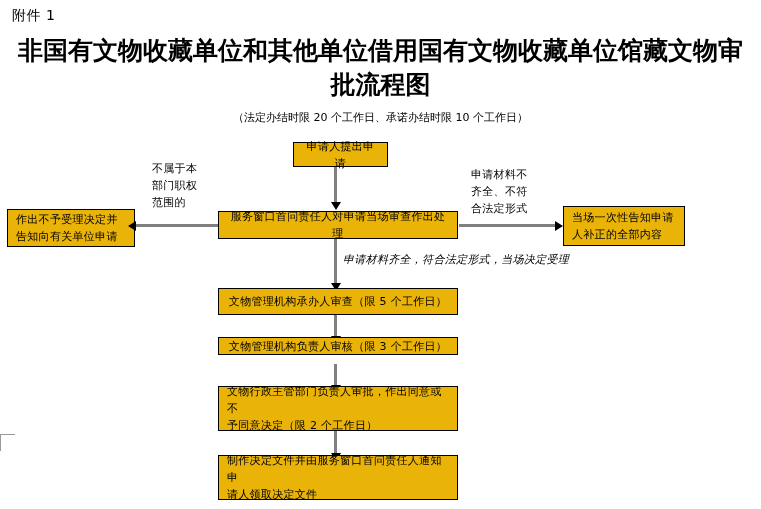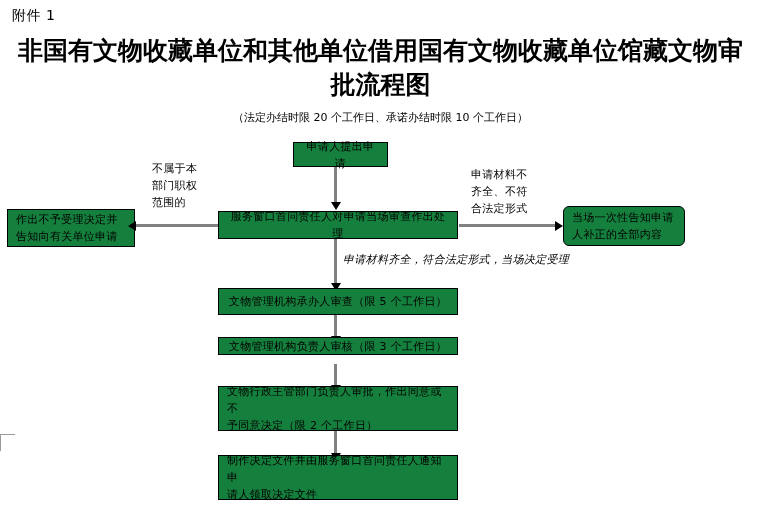--- a/index.html
+++ b/index.html
@@ -54,21 +54,21 @@
     text-align: center;
     font-size: 11px;
     line-height: 15px;
     white-space: nowrap;
   }
 
   
   .node {
     position: absolute;
     border: 1px solid #000000;
-    background: #15803d;
+    background: #eab308;
     box-sizing: border-box;
     display: flex;
     align-items: center;
     justify-content: flex-start;
     font-size: 11px;
     line-height: 17px;
     letter-spacing: 0.3px;
   }
   .node .node-text {
     display: block;
@@ -174,21 +174,21 @@
     <span class="node-text">服务窗口首问责任人对申请当场审查作出处理</span>
   </div>
 
   <div class="node left" style="left:7px; top:209px; width:128px; height:38px;">
     <span class="node-text">作出不予受理决定并
 告知向有关单位申请</span>
   </div>
 
   <div class="h-conn arrow-left" style="left:136px; top:224px; width:82px;"></div>
 
-  <div class="node left" style="left:563px; top:206px; width:122px; height:40px;border-radius:6px;">
+  <div class="node left" style="left:563px; top:206px; width:122px; height:40px;">
     <span class="node-text">当场一次性告知申请
 人补正的全部内容</span>
   </div>
 
   <div class="h-conn arrow-right" style="left:459px; top:224px; width:96px;"></div>
 
   <div class="v-conn" style="left:334px; top:239px; height:45px;"></div>
 
   <div class="edge-label" style="left:343px; top:251px; width:260px; text-align:left; background:#ffffff;font-style:italic;">申请材料齐全，符合法定形式，当场决定受理</div>
 

